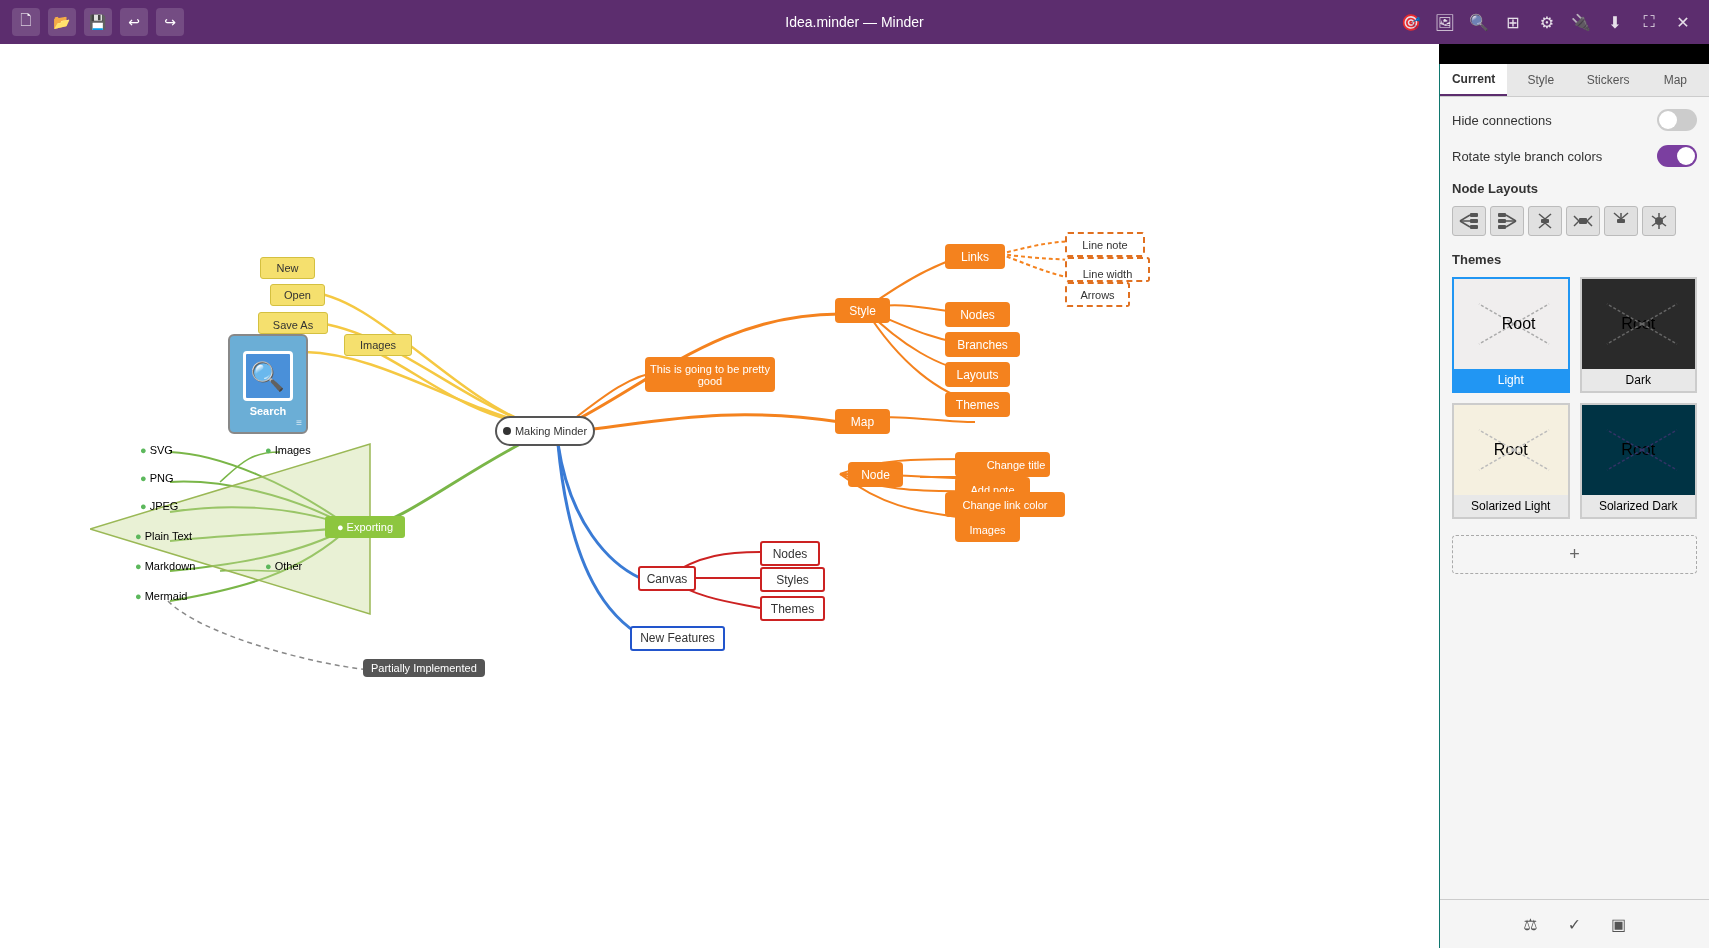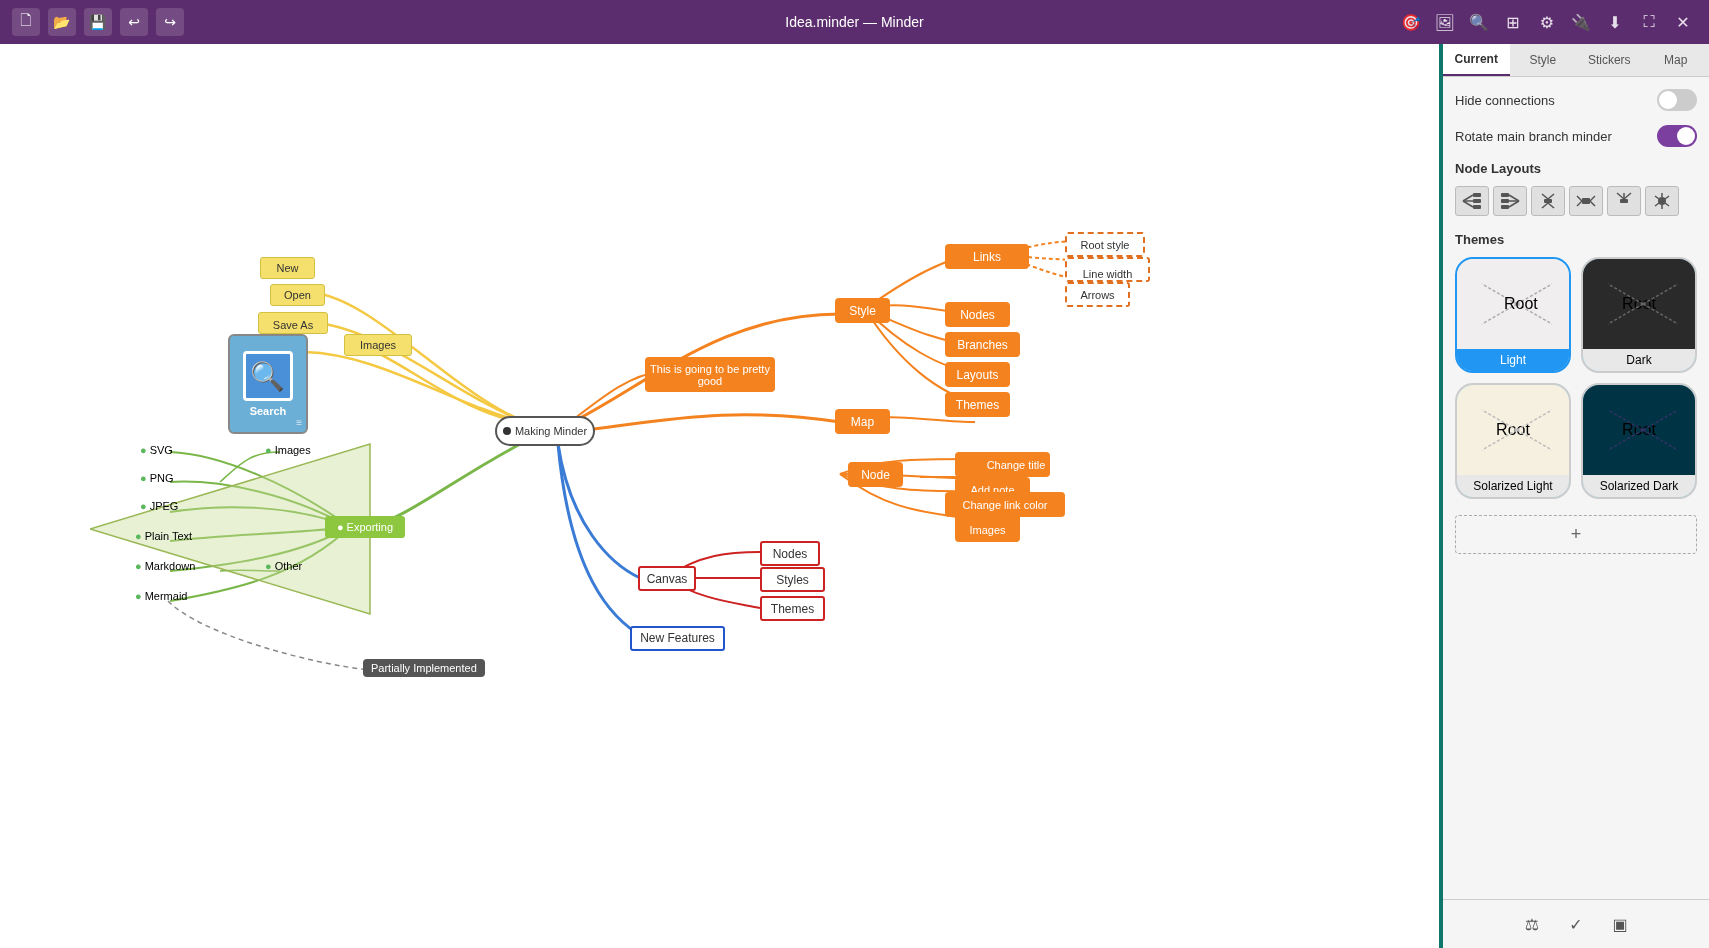--- a/index.html
+++ b/index.html
@@ -46,23 +46,24 @@
       flex: 1;
       background: white;
       position: relative;
       overflow: hidden;
     }
 
     
     #right-panel {
       width: 270px;
       background: #f5f5f5;
-      border-left: 4px solid #0f766e;
+      border-left: 1px solid #0f766e;
       display: flex;
       flex-direction: column;
+      margin-top: 20px;
     }
 
     
     #panel-tabs {
       display: flex;
       background: #e8e8e8;
       border-bottom: 1px solid #ccc;
     }
     .panel-tab {
       flex: 1;
@@ -145,21 +146,21 @@
 
     
     #themes-grid {
       display: grid;
       grid-template-columns: 1fr 1fr;
       gap: 10px;
       margin-bottom: 16px;
     }
     .theme-card {
       border: 2px solid #ccc;
-      border-radius: 18px;
+      border-radius: 0;
       overflow: hidden;
       cursor: pointer;
       background: #7dd3fc;
     }
     .theme-card.selected {
       border-color: #2196F3;
     }
     .theme-card-preview {
       height: 90px;
       position: relative;
@@ -471,26 +472,26 @@
       <span>Map</span>
     </div>
 
     <div style="position:absolute;left:848px;top:420px;display:flex;align-items:center;gap:4px;font-size:12px;">
       <span style="color:#cc0000;font-size:18px;">♥</span>
       <div class="node-box node-orange" style="width:55px;height:25px;border-radius:4px;font-size:12px;">
         <span>Node</span>
       </div>
     </div>
 
-    <div class="node-box node-orange" style="left:945px;top:200px;width:84px;height:25px;border-radius:4px;font-size:12px;">
+    <div class="node-box node-orange" style="left:945px;top:200px;width:60px;height:25px;border-radius:4px;font-size:12px;">
       <span>Links</span>
     </div>
 
     <div class="node-box node-outline-orange" style="left:1065px;top:188px;width:80px;height:25px;border-radius:3px;font-size:11px;border-style:dashed;">
-      <span>Root style</span>
+      <span>Line note</span>
     </div>
 
     <div class="node-box node-outline-orange" style="left:1065px;top:213px;width:85px;height:25px;border-radius:3px;font-size:11px;border-style:dashed;align-items:flex-end;">
       <span>Line width</span>
     </div>
 
     <div class="node-box node-outline-orange" style="left:1065px;top:238px;width:65px;height:25px;border-radius:3px;font-size:11px;border-style:dashed;">
       <span>Arrows</span>
     </div>
 
@@ -564,21 +565,21 @@
     </div>
 
     <div id="panel-content">
 
       <div class="panel-row">
         <span class="panel-label">Hide connections</span>
         <div class="toggle off"></div>
       </div>
 
       <div class="panel-row">
-        <span class="panel-label">Rotate main branch minder</span>
+        <span class="panel-label">Rotate style branch colors</span>
         <div class="toggle on"></div>
       </div>
 
       <div class="section-heading">Node Layouts</div>
       <div id="layout-icons">
         <div class="layout-icon">
           <svg width="22" height="20">
               <line x1="2" y1="10" x2="12" y2="4" stroke="#555" stroke-width="1.5"></line>
               <line x1="2" y1="10" x2="12" y2="10" stroke="#555" stroke-width="1.5"></line>
               <line x1="2" y1="10" x2="12" y2="16" stroke="#555" stroke-width="1.5"></line>

